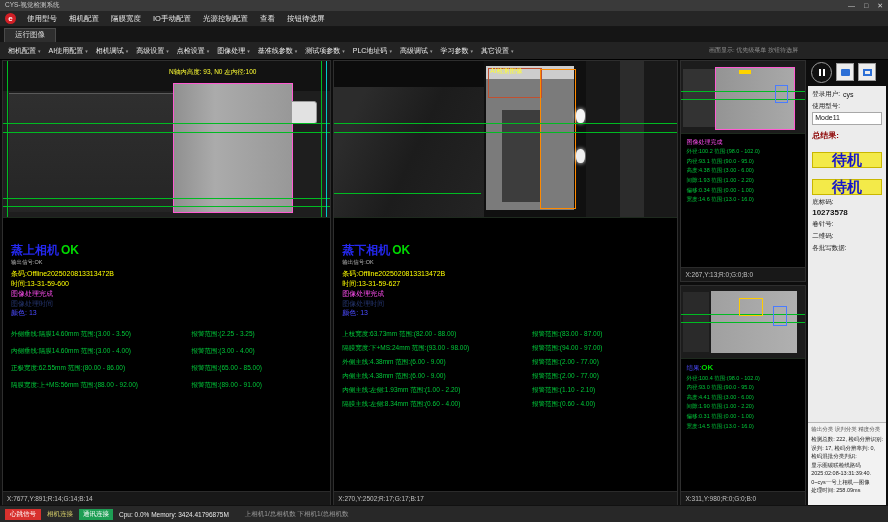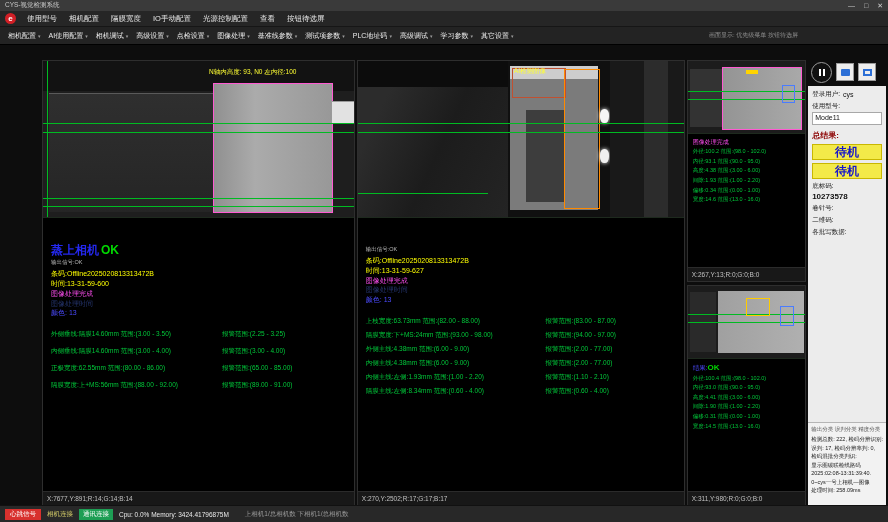--- a/index.html
+++ b/index.html
@@ -26,21 +26,21 @@
   
   .toolbar { height:17px; background:#232323; display:flex; align-items:center; padding:0 4px; border-bottom:1px solid #000; }
   #tool-items { display:flex; }
   .tool-item { display:flex; align-items:center; font-size:7px; color:#ececec; padding:0 4px; cursor:default; }
   .caret { font-size:5px; color:#9a9a9a; margin-left:2px; }
   .tool-note { margin-left:auto; margin-right:86px; font-size:6px; color:#8f8f8f; }
 
   
   .main { position:absolute; top:60px; bottom:16px; left:0; right:0; display:flex; gap:2px; padding:0 2px; }
   .panel { display:flex; flex-direction:column; background:#000; border:1px solid #2e2e2e; box-sizing:border-box; }
-  .panel-left { width:330px;margin-left:40px; }
+  .panel-left { width:330px; }
   .panel-right { width:346px; }
   .small-col { width:126px; display:flex; flex-direction:column; gap:3px; }
   .small-panel { flex:1; display:flex; flex-direction:column; background:#000; border:1px solid #2e2e2e; box-sizing:border-box; }
   .sidebar { flex:1; display:flex; flex-direction:column; background:#0d0d0d; }
 
   
   .img-area { position:relative; height:156px; background:#121212; border-bottom:1px solid #1e2a1e; overflow:hidden; flex:none; }
   .small-img { position:relative; height:72px; background:#1c1c1c; overflow:hidden; flex:none; border-bottom:1px solid #1e2a1e; }
   .shape { position:absolute; }
   .h-line { position:absolute; height:1px; background:#00bb22; left:0; right:0; }
@@ -81,22 +81,22 @@
   .btn-sq { width:16px; height:16px; background:#ededed; border:1px solid #9a9a9a;
             display:flex; align-items:center; justify-content:center; cursor:pointer; }
   .ic-cam { width:9px; height:7px; background:#2c6fd6; border-radius:1px; }
   .ic-mon { width:9px; height:7px; border:2px solid #2c6fd6; box-sizing:border-box; }
   .sb-body { flex:1; background:#ececec; margin-top:2px; padding:4px 4px 2px; display:flex; flex-direction:column; }
   .sb-row { display:flex; align-items:center; gap:3px; }
   .sb-label { font-size:6.5px; color:#222222; margin-top:3px; }
   .sb-inline { font-size:7px; color:#111111; }
   .sb-value-box { background:#ffffff; border:1px solid #a8a8a8; font-size:7px; color:#111111; padding:1px 2px; min-height:9px; margin-top:1px; }
   .total-label { font-size:8px; font-weight:bold; color:#8b0000; margin-top:5px; }
-  .result-box { background:#f3ea49; border:1px solid #c9b700; color:#1515cc; font-weight:bold; font-size:12px;
-                display:flex; align-items:center; justify-content:center; height:14px; margin-top:3px; }
+  .result-box { background:#f3ea49; border:1px solid #c9b700; color:#1515cc; font-weight:bold; font-size:15px;
+                display:flex; align-items:center; justify-content:center; height:14px; margin-top:11px; }
   .sb-code { font-size:8px; font-weight:bold; color:#111111; margin-top:1px; }
   .sb-spacer { flex:1; }
   .sb-stats { background:#f2f2f2; border-top:1px solid #b5b5b5; padding:3px 3px; height:84px; box-sizing:border-box; flex:none; }
   .stats-header { font-size:5.5px; color:#555555; margin-bottom:2px; }
   .stat-line { font-size:5.5px; color:#1a1a1a; line-height:1.55; white-space:nowrap; }
 
   
   .bottombar { position:absolute; left:0; right:0; bottom:0; height:16px; background:#282828; border-top:1px solid #111111;
                display:flex; align-items:center; gap:6px; padding:0 5px; }
   .hb-badge { background:#d8312e; color:#ffffff; font-size:6.5px; padding:1px 5px; }
@@ -125,20 +125,23 @@
         <span class="menu-item">使用型号</span>
         <span class="menu-item">相机配置</span>
         <span class="menu-item">隔膜宽度</span>
         <span class="menu-item">IO手动配置</span>
         <span class="menu-item">光源控制配置</span>
         <span class="menu-item">查看</span>
         <span class="menu-item">按钮待选屏</span>
       </span>
   </div>
 
+  <div class="tabrow">
+    <span class="tab">运行图像</span>
+  </div>
 
   <div class="toolbar">
     <span id="tool-items">
         <span class="tool-item">
           <span class="tool-label">相机配置</span>
           <span class="caret">▾</span>
         </span>
         <span class="tool-item">
           <span class="tool-label">AI使用配置</span>
           <span class="caret">▾</span>
@@ -252,20 +255,23 @@
         <div class="shape" style="left:242px;top:48px;width:9px;height:14px;background:#f5f5f5;border-radius:45%;box-shadow:0 0 4px #ffffff"></div>
         <div class="shape" style="left:242px;top:88px;width:9px;height:14px;background:#efefef;border-radius:45%;box-shadow:0 0 4px #ffffff"></div>
         <div class="shape" style="left:252px;top:0;right:0;bottom:0;background:#191919"></div>
         <div class="shape" style="left:286px;top:0;width:24px;bottom:0;background:#2c2c2c"></div>
         <div class="h-line" style="top:62px"></div>
         <div class="h-line" style="top:71px"></div>
         <div class="h-line" style="top:132px;right:196px"></div>
         <span class="ov-text" style="left:156px;top:6px">AI检测图像</span>
       </div>
       <div class="results">
+        <div class="r-title">
+          <span>蒸下相机</span><span class="ok">OK</span>
+        </div>
         <div class="r-sub">输出信号:OK</div>
         <div class="r-line yellow">条码:Offline2025020813313472B</div>
         <div class="r-line yellow">时间:13-31-59-627</div>
         <div class="r-line magenta">图像处理完成</div>
         <div class="r-line dim">图像处理时间</div>
         <div class="r-line blue">颜色: 13</div>
         <div class="measures tight" id="right-measures">
             <div class="m-row">
               <span class="m-left">上枝宽度:63.73mm 范围:(82.00 - 88.00)</span>
               <span class="m-right">报警范围:(83.00 - 87.00)</span>

